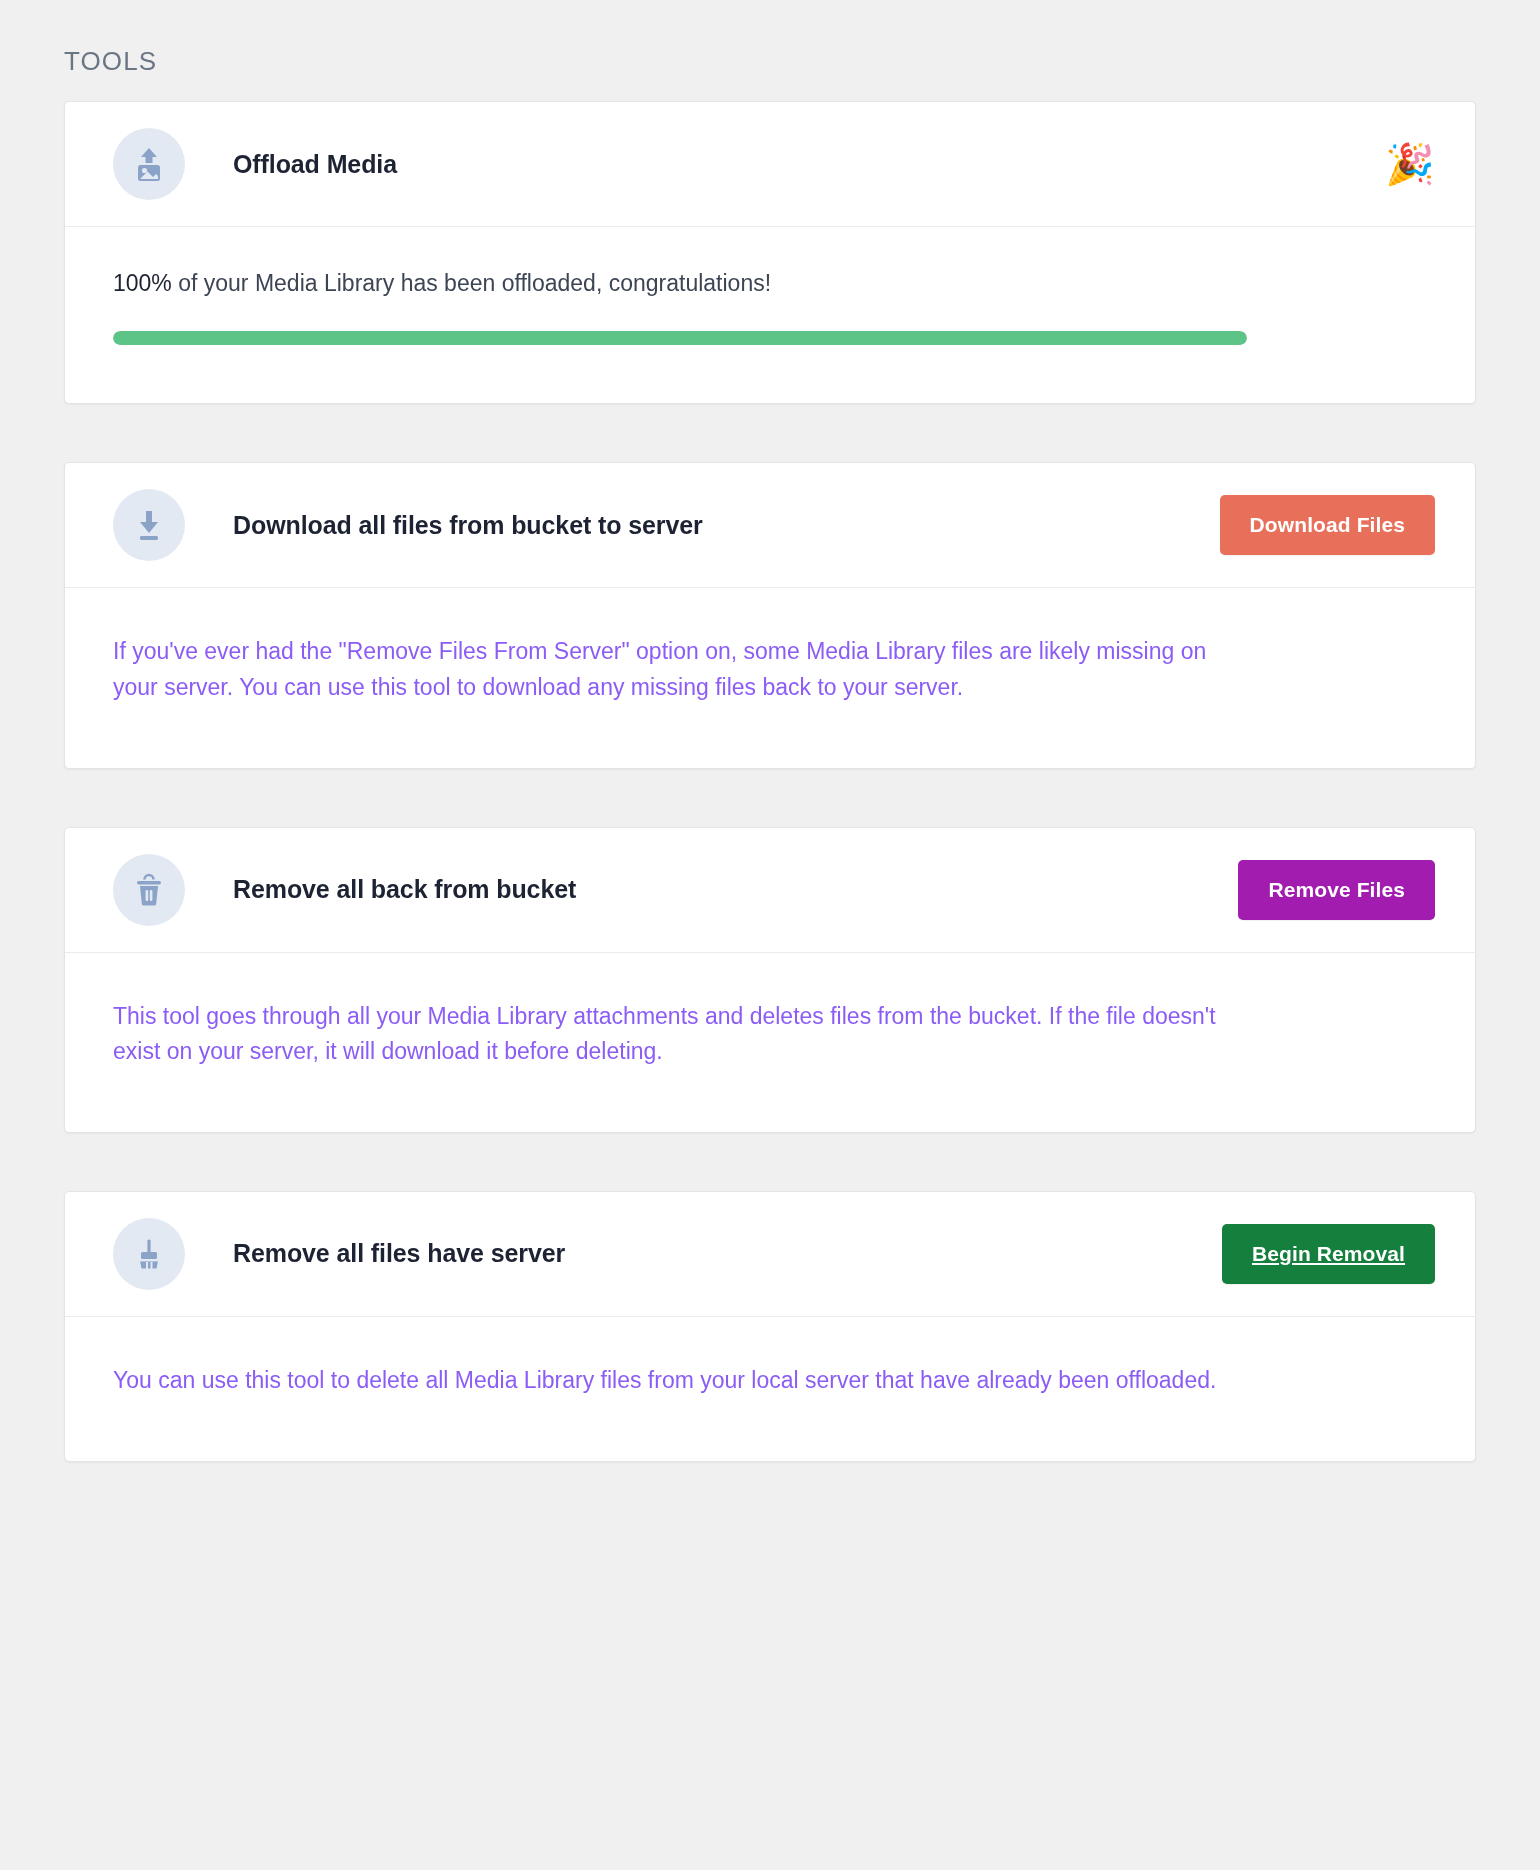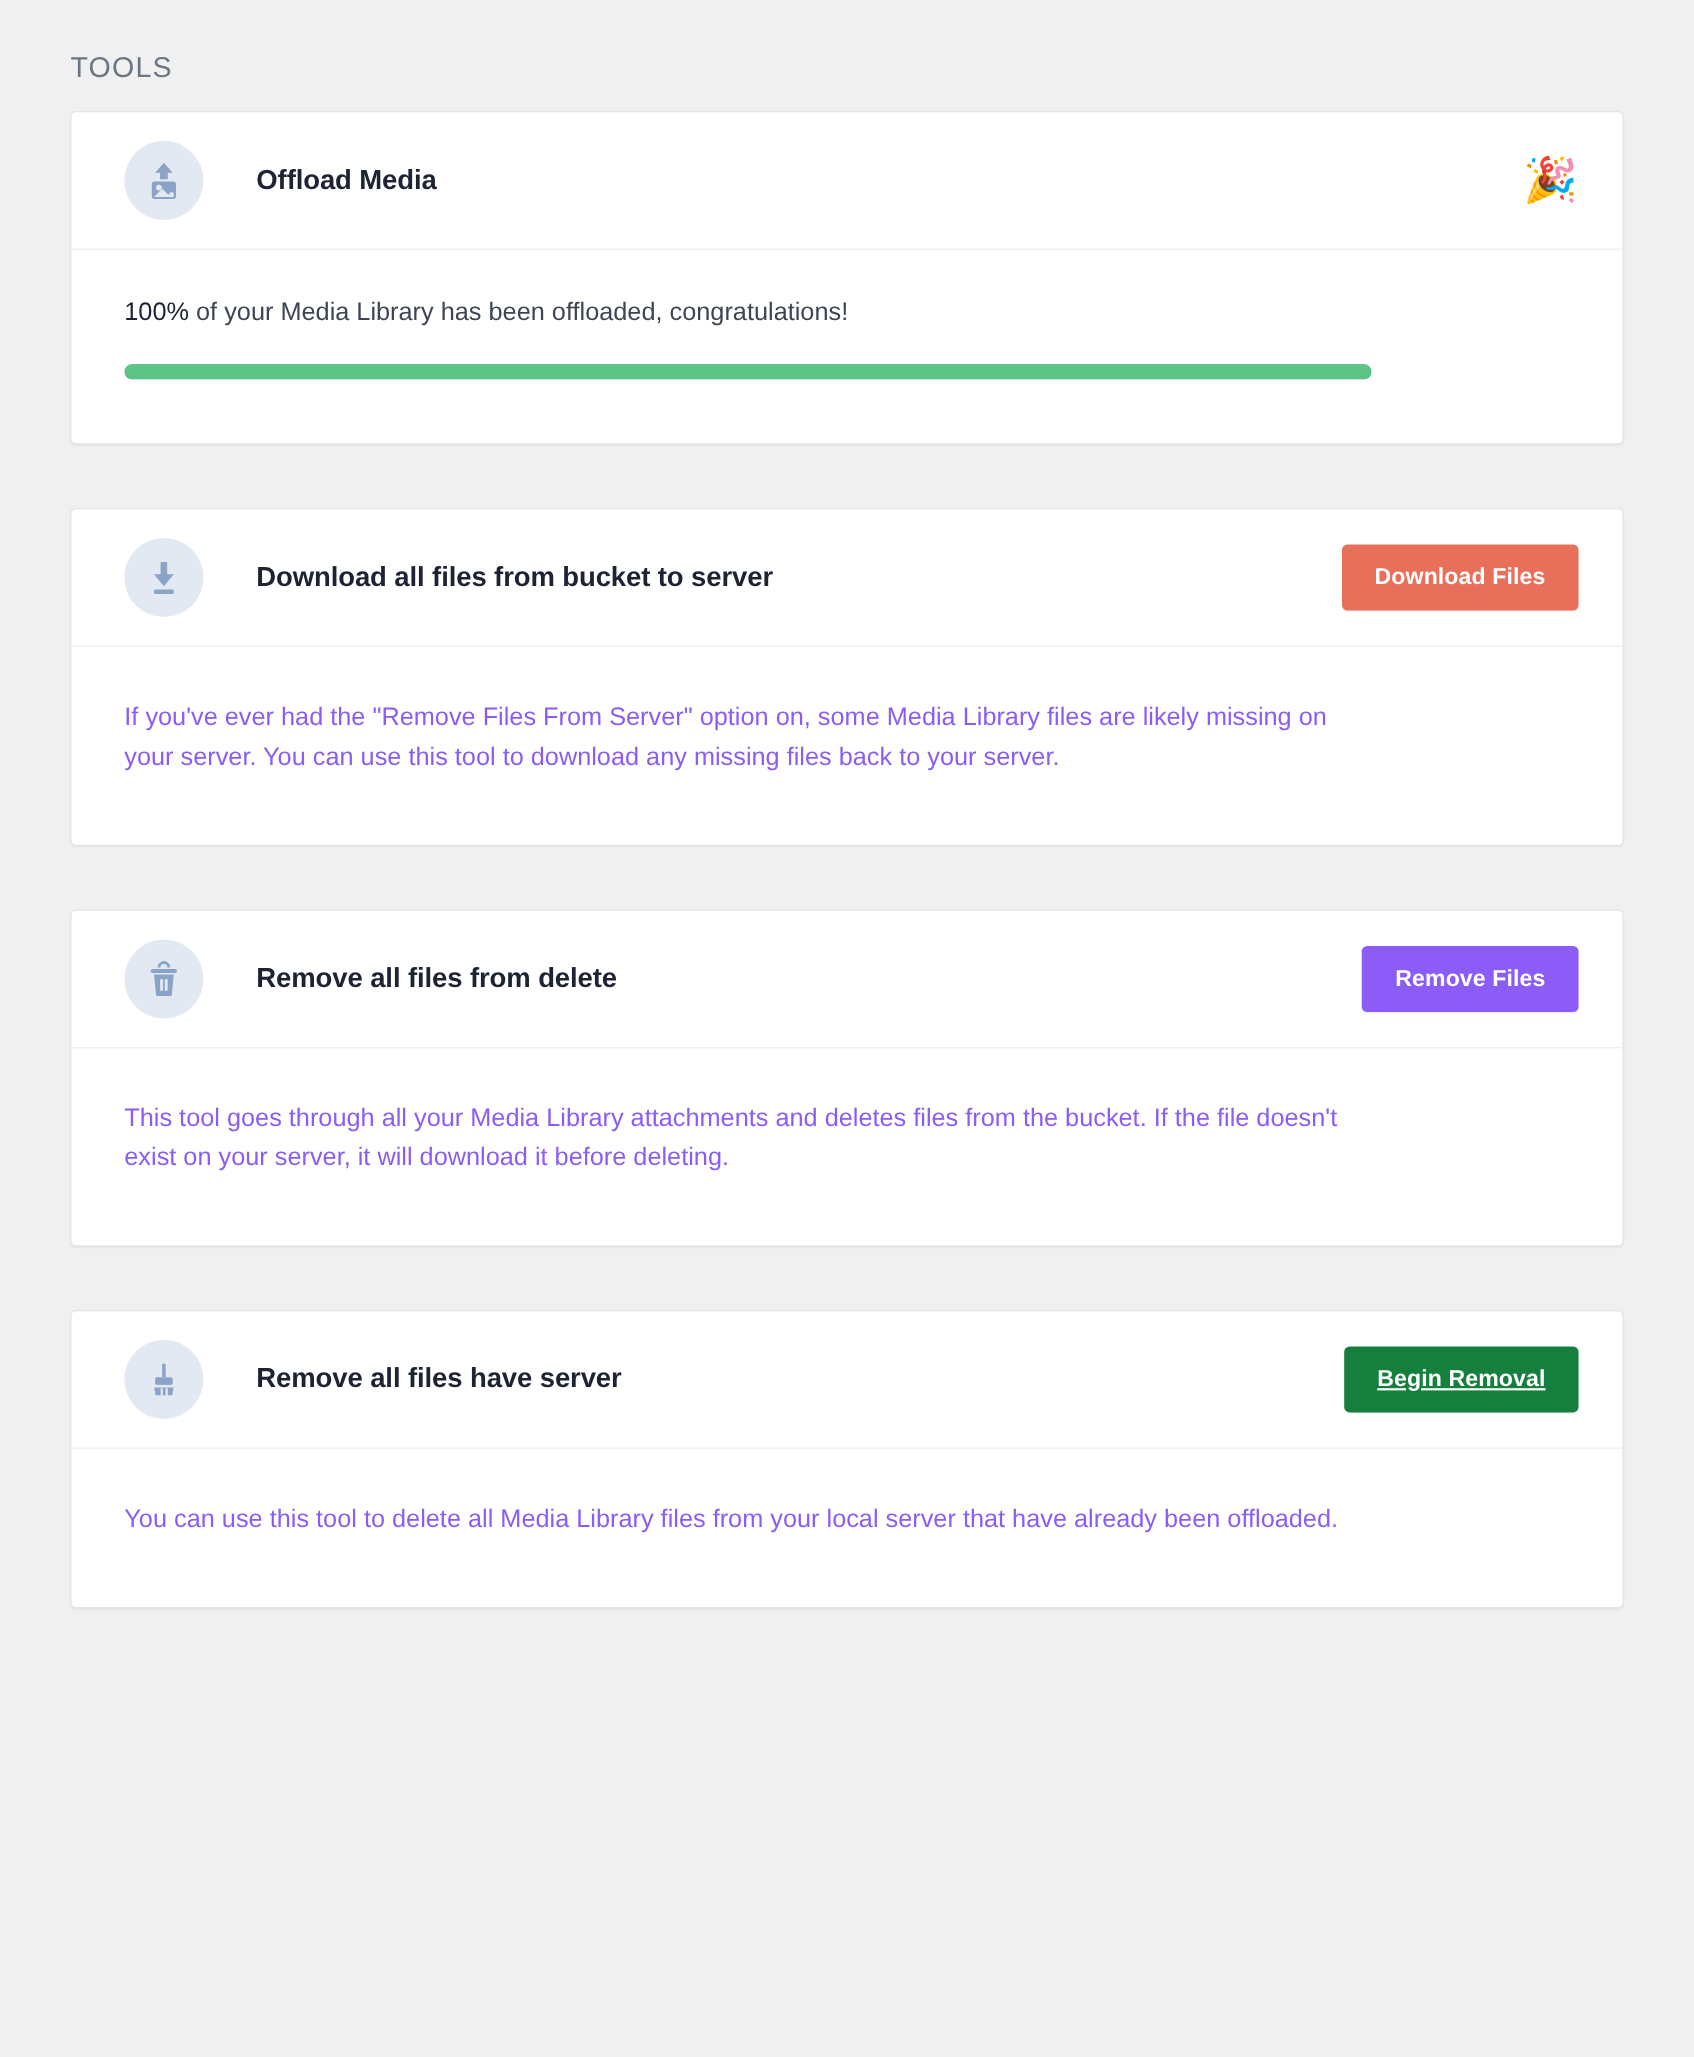--- a/index.html
+++ b/index.html
@@ -196,23 +196,23 @@
       <div class="card-head">
         <span class="icon-circle" style="background: rgb(227, 233, 242);">
           <svg width="40" height="40" viewBox="0 0 40 40" aria-hidden="true">
             <path d="M15.5 9.5 a4.5 4.5 0 0 1 9 0" fill="none" stroke="#8ba3c7" stroke-width="2.6"></path>
             <rect x="8" y="11" width="24" height="3.6" rx="1.8" fill="#8ba3c7"></rect>
             <path d="M11 16 L29 16 L27.2 34 a1.6 1.6 0 0 1 -1.6 1.4 L14.4 35.4 a1.6 1.6 0 0 1 -1.6 -1.4 Z" fill="#8ba3c7"></path>
             <rect x="16.6" y="20" width="2.6" height="11" rx="1.2" fill="#e3e9f2"></rect>
             <rect x="20.8" y="20" width="2.6" height="11" rx="1.2" fill="#e3e9f2"></rect>
           </svg>
         </span>
-        <span class="card-title">Remove all files from delete</span>
-        <span class="head-spacer"></span>
-        <button class="btn" style="background: #8b5cf6;">Remove Files</button>
+        <span class="card-title">Remove all back from bucket</span>
+        <span class="head-spacer"></span>
+        <button class="btn" style="background: #a21caf;">Remove Files</button>
       </div>
       <div class="card-body body-pad-b">
         <p class="desc">This tool goes through all your Media Library attachments and deletes files from the bucket. If the file doesn't exist on your server, it will download it before deleting.</p>
       </div>
     </div>
 
     <div class="card">
       <div class="card-head">
         <span class="icon-circle" style="background: rgb(227, 233, 242);">
           <svg width="40" height="40" viewBox="0 0 40 40" aria-hidden="true">

